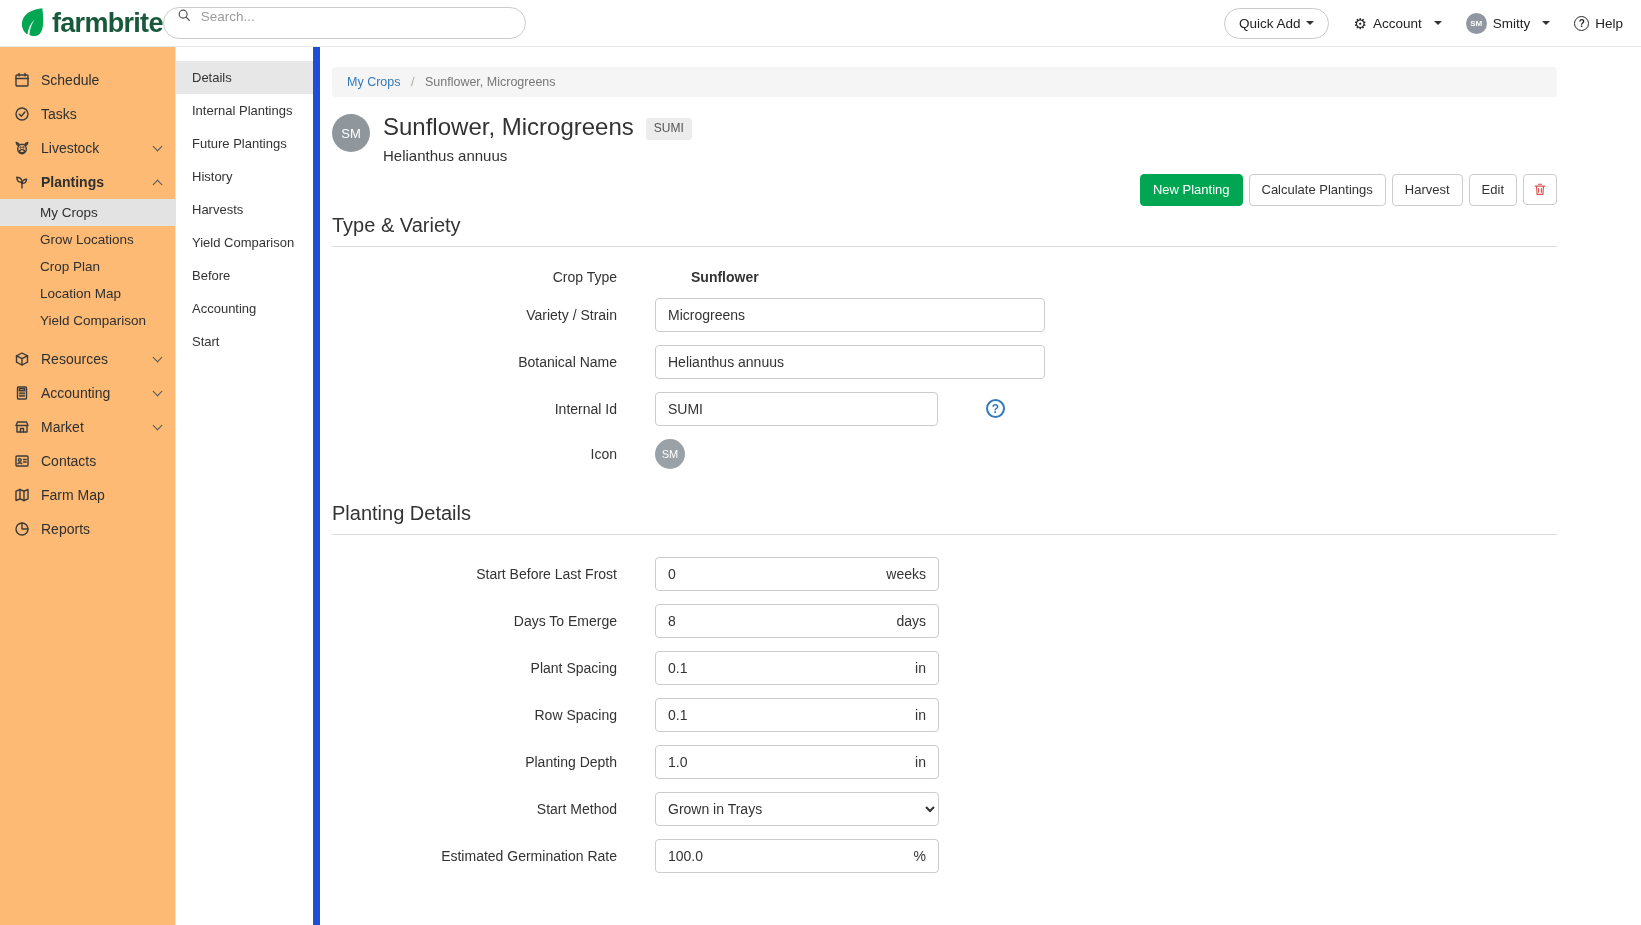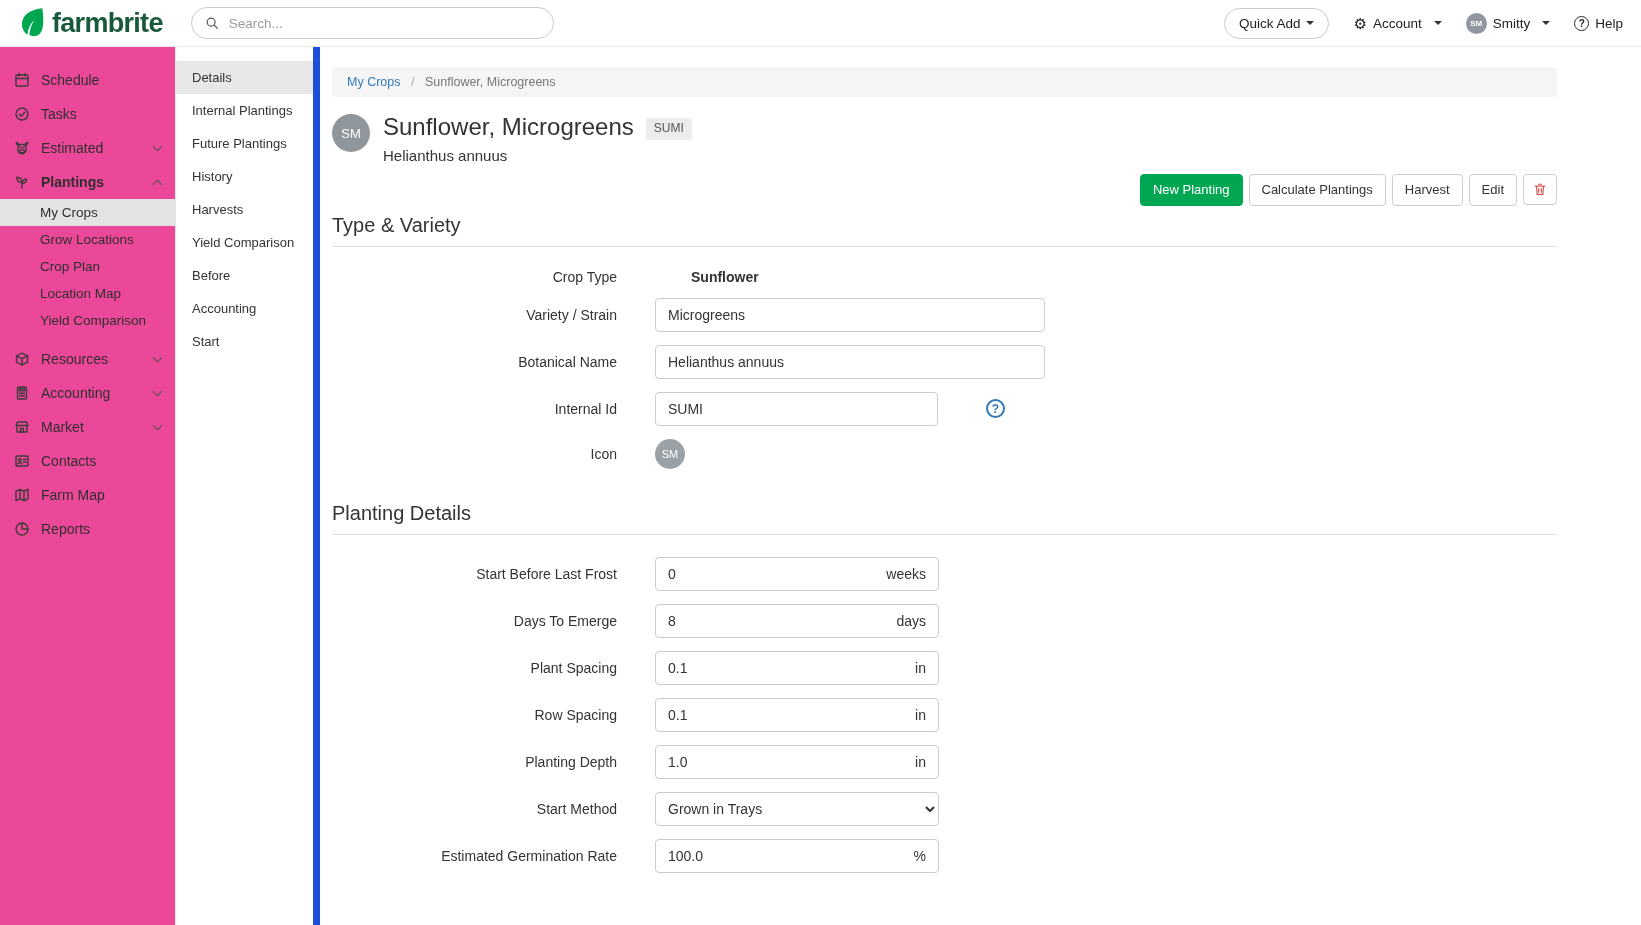--- a/index.html
+++ b/index.html
@@ -8,44 +8,44 @@
   body {
     width:1641px; height:925px; overflow:hidden;
     font-family:"Liberation Sans", sans-serif;
     font-size:14px; color:#333; background:#fff;
   }
   svg { display:block; }
   .stroke-ic { stroke:#3b3b3b; fill:none; stroke-width:1.4; stroke-linecap:round; stroke-linejoin:round; }
 
   
   .topbar { height:47px; background:#fff; border-bottom:1px solid #e9e9e9;
-    display:flex; align-items:center; padding:0 18px; gap:28px; }
+    display:flex; align-items:center; padding:0 18px; }
   .brand { display:flex; align-items:center; gap:6px; cursor:pointer; }
   .brand-text { font-size:27px; font-weight:bold; color:#17593a; letter-spacing:-0.7px; line-height:1; }
   .search-box { width:363px; height:32px; border:1px solid #ccc; border-radius:18px;
-    display:flex; align-items:center; padding:0 13px; gap:8px; background:#fff; }
+    display:flex; align-items:flex-start; padding:0 13px; gap:8px; background:#fff; }
   .search-box input { border:none; outline:none; flex:1; font-size:13.5px; font-family:inherit; color:#333; background:transparent; }
   .search-box input::placeholder { color:#9a9a9a; }
   .topbar-right { margin-left:auto; display:flex; align-items:center; gap:24px; }
   .quick-add { border:1px solid #c9c9c9; border-radius:17px; background:#fff; padding:7px 14px;
     font-size:13.5px; display:flex; align-items:center; cursor:pointer; font-family:inherit; color:#222; }
   .top-item { display:flex; align-items:center; gap:6px; font-size:13.5px; color:#222; cursor:pointer; }
   .caret { display:inline-block; width:0; height:0; border-top:4px solid #333;
     border-left:4px solid transparent; border-right:4px solid transparent; margin-left:6px; }
   .gear-glyph { font-size:15px; line-height:1; }
   .mini-avatar { width:21px; height:21px; border-radius:50%; background:#9097a0; color:#fff;
     font-size:8px; font-weight:bold; display:flex; align-items:center; justify-content:center; }
   .help-circle { width:15px; height:15px; border-radius:50%; border:1.5px solid #2b2b2b;
     font-size:10px; font-weight:bold; display:flex; align-items:center; justify-content:center; }
 
   
   .app { display:flex; height:878px; }
 
   
-  .sidebar { width:176px; background:#ec4899; border-right:1px solid #e4e4e4; padding-top:16px; flex-shrink:0; }
+  .sidebar { width:176px; background:#fdba74; border-right:1px solid #e4e4e4; padding-top:16px; flex-shrink:0; }
   .side-item { display:flex; align-items:center; gap:11px; padding:9px 14px; font-size:14px; color:#2f2f2f; cursor:pointer; }
   .side-item .slabel { flex:0 1 auto; }
   .side-item.active .slabel { font-weight:bold; }
   .chev { width:7px; height:7px; border-right:1.6px solid #555; border-bottom:1.6px solid #555;
     display:inline-block; margin-left:auto; }
   .chev.down { transform:rotate(45deg); margin-top:-3px; }
   .chev.up { transform:rotate(-135deg); margin-top:4px; }
   .sub-item { padding:6px 14px 6px 40px; font-size:13.5px; color:#2f2f2f; cursor:pointer; }
   .sub-item.selected { background:#e3e3e3; }
   .side-group-gap { height:8px; }
@@ -173,21 +173,21 @@
     <div class="side-item">
       <span>
           <svg width="16" height="16" viewBox="0 0 16 16" class="stroke-ic">
             <path d="M4.5 5.5C3 5 2.3 3.8 2.2 2.5c1.4.1 2.4.8 2.9 1.8M11.5 5.5c1.5-.5 2.2-1.7 2.3-3-1.4.1-2.4.8-2.9 1.8"></path>
             <ellipse cx="8" cy="9" rx="4.3" ry="4.8"></ellipse>
             <ellipse cx="8" cy="11.2" rx="2.4" ry="1.6"></ellipse>
             <circle cx="6.6" cy="7.4" r="0.4"></circle>
             <circle cx="9.4" cy="7.4" r="0.4"></circle>
           </svg>
         </span>
-      <span class="slabel">Estimated</span>
+      <span class="slabel">Livestock</span>
       <span class="chev down"></span>
     </div>
 
     <div class="side-item active">
       <span>
           <svg width="16" height="16" viewBox="0 0 16 16" class="stroke-ic">
             <path d="M8 14V7.5"></path>
             <path d="M8 8.5C8 5.2 5.8 3.2 2.8 3.2c.1 3.2 2.2 5.3 5.2 5.3z"></path>
             <path d="M8 9.5c0-2.6 1.8-4.2 4.6-4.2-.1 2.7-1.9 4.2-4.6 4.2z"></path>
           </svg>

